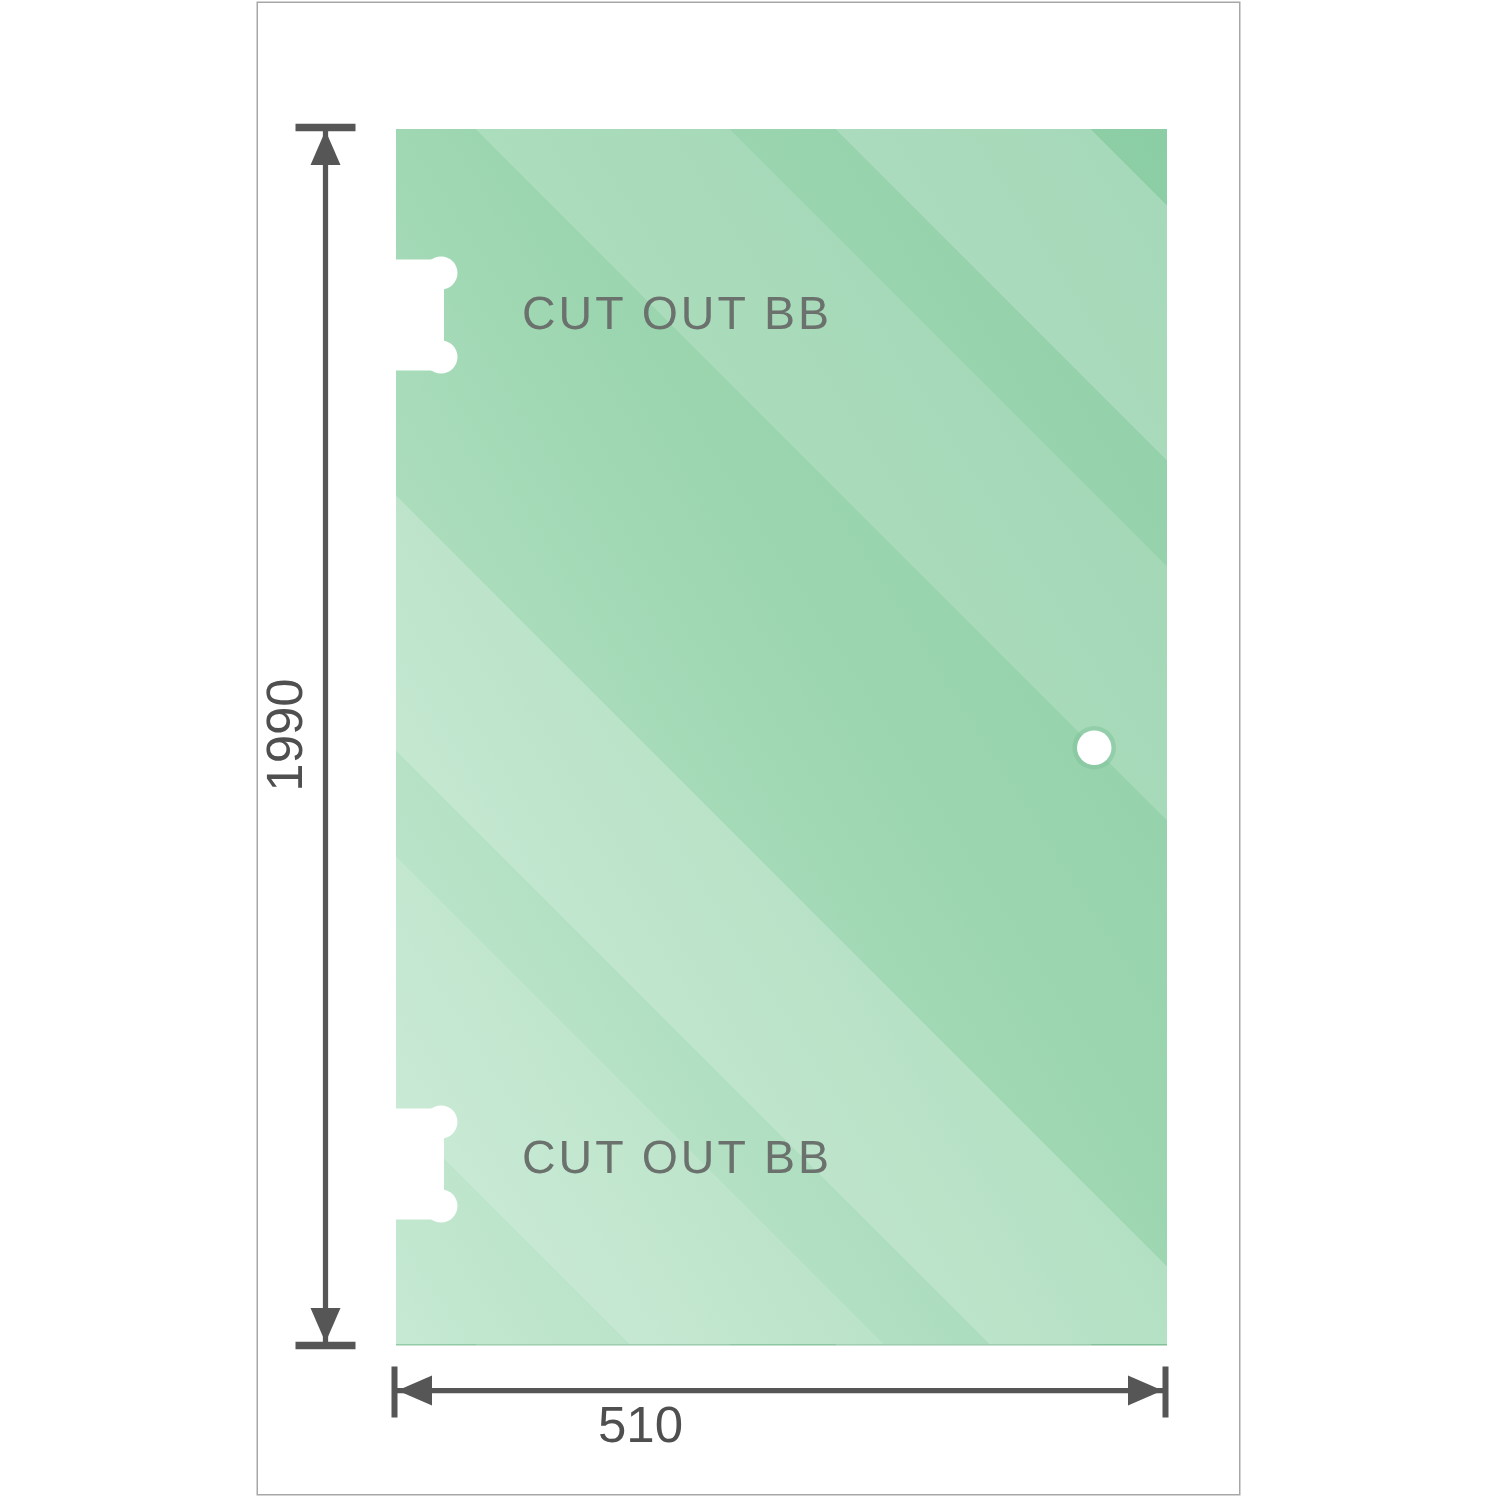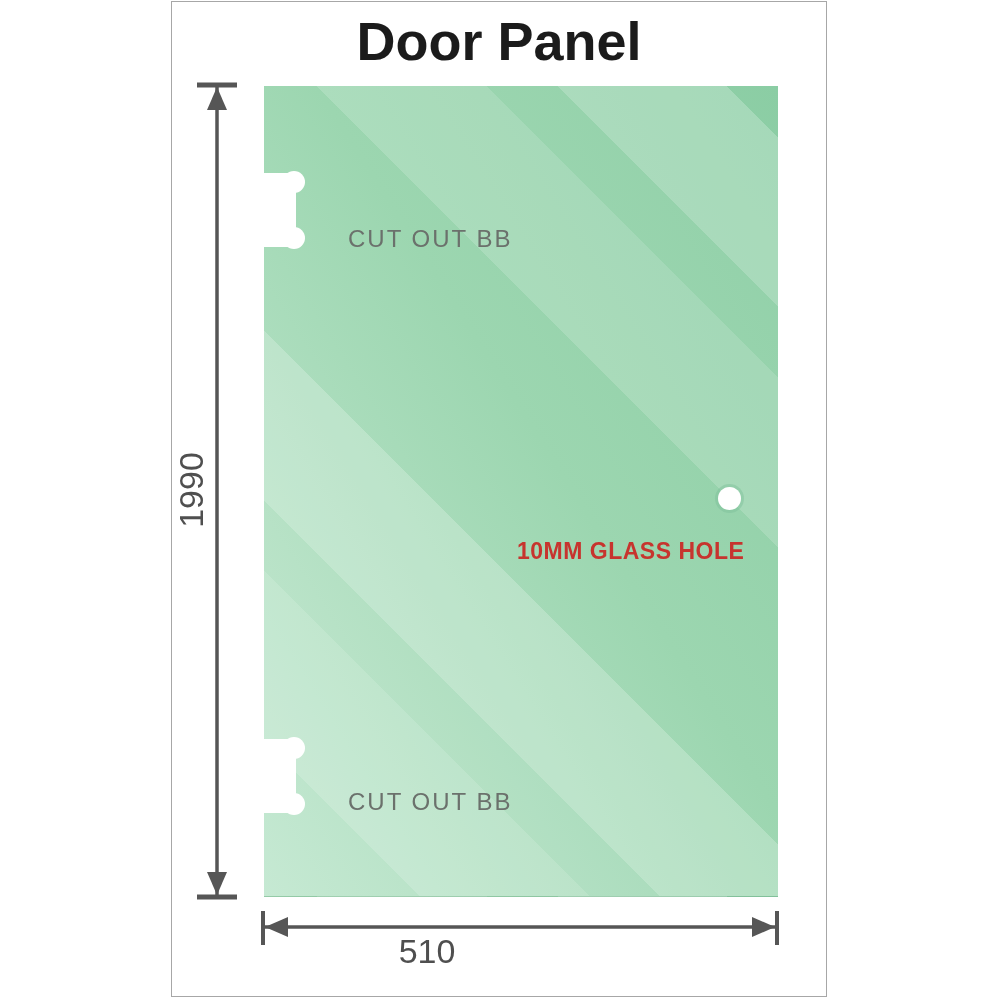--- a/index.html
+++ b/index.html
@@ -49,24 +49,23 @@
     left:718px;top:487px;
     width:23px;height:23px;
     border-radius:50%;
     background:#ffffff;
     box-shadow:0 0 0 3px rgba(125,190,152,0.45);
   }
   .cutout-label{
     position:absolute;
     left:348px;
     color:#6b716c;
-    font-size:24px;
+    font-size:31px;
     letter-spacing:2px;
     white-space:nowrap;
-    margin-top:34px;
   }
   .cutout-label.top{top:191px;}
   .cutout-label.bottom{top:754px;}
   .hole-label{
     position:absolute;
     left:517px;top:538px;
     color:#c7342e;
     font-size:23px;
     font-weight:700;
     letter-spacing:0.5px;
@@ -93,41 +92,39 @@
   .dim-fill{fill:#565656;stroke:none;}
   .cut-fill{fill:#ffffff;stroke:none;}
 </style>
 </head>
 <body>
 
 <div class="page">
 
   <div class="frame"></div>
 
-  <div class="title">Door Panel</div>
 
   <div class="panel"></div>
 
   <svg class="cutout cutout-top" width="50" height="82" viewBox="0 0 50 82">
     <rect class="cut-fill" x="0" y="4" width="38" height="74"></rect>
     <circle class="cut-fill" cx="36" cy="13" r="11"></circle>
     <circle class="cut-fill" cx="36" cy="69" r="11"></circle>
   </svg>
 
   <svg class="cutout cutout-bottom" width="50" height="82" viewBox="0 0 50 82">
     <rect class="cut-fill" x="0" y="4" width="38" height="74"></rect>
     <circle class="cut-fill" cx="36" cy="13" r="11"></circle>
     <circle class="cut-fill" cx="36" cy="69" r="11"></circle>
   </svg>
 
   <div class="hole"></div>
 
   <div class="cutout-label top">CUT OUT BB</div>
   <div class="cutout-label bottom">CUT OUT BB</div>
-  <div class="hole-label">10MM GLASS HOLE</div>
 
   <svg class="dim-svg dim-v" width="44" height="822" viewBox="0 0 44 822">
     <line class="dim-stroke" x1="2" y1="5" x2="42" y2="5" stroke-width="5"></line>
     <line class="dim-stroke" x1="22" y1="5" x2="22" y2="817" stroke-width="3.5"></line>
     <polygon class="dim-fill" points="22,7 12,30 32,30"></polygon>
     <polygon class="dim-fill" points="22,815 12,792 32,792"></polygon>
     <line class="dim-stroke" x1="2" y1="817" x2="42" y2="817" stroke-width="5"></line>
   </svg>
   <div class="dim-label v">1990</div>
 

